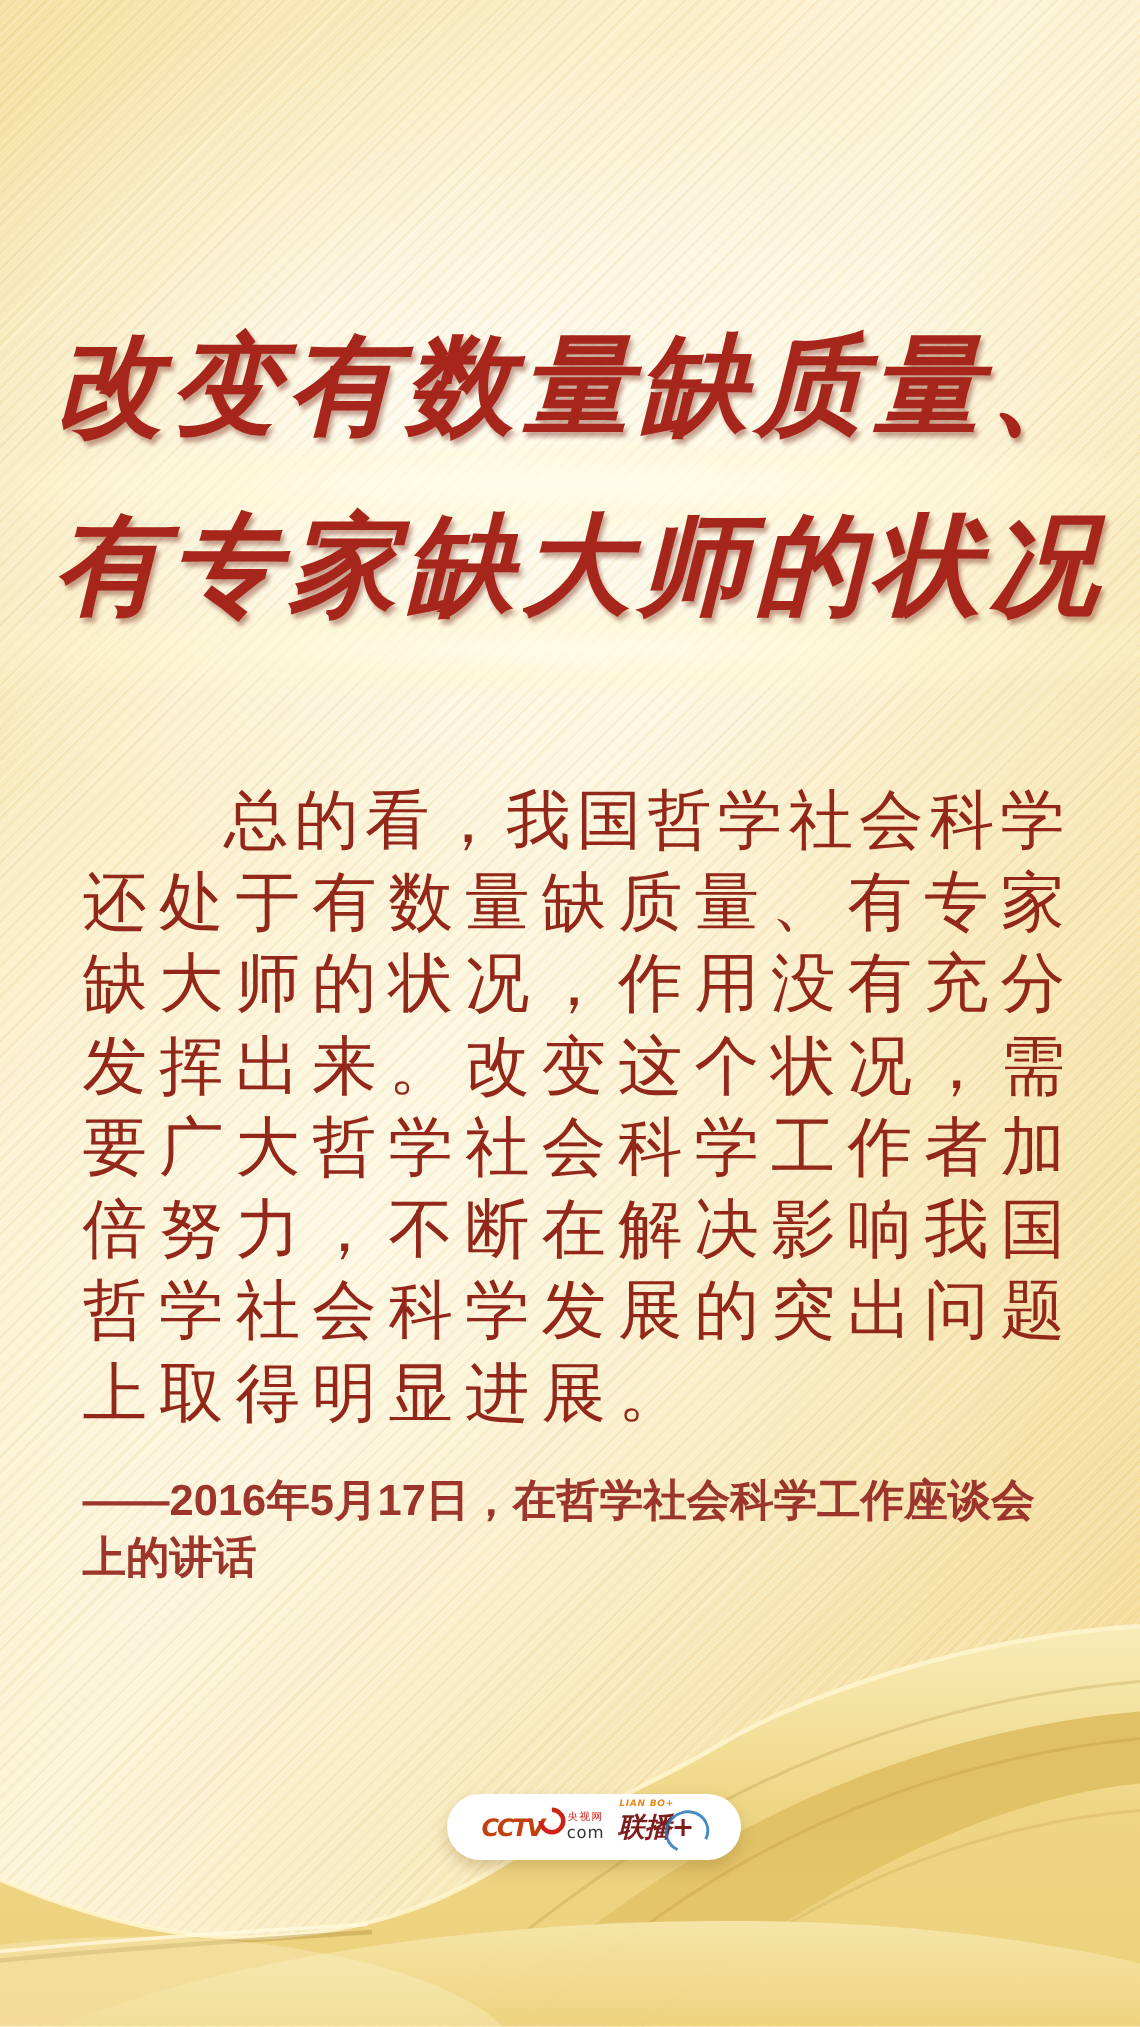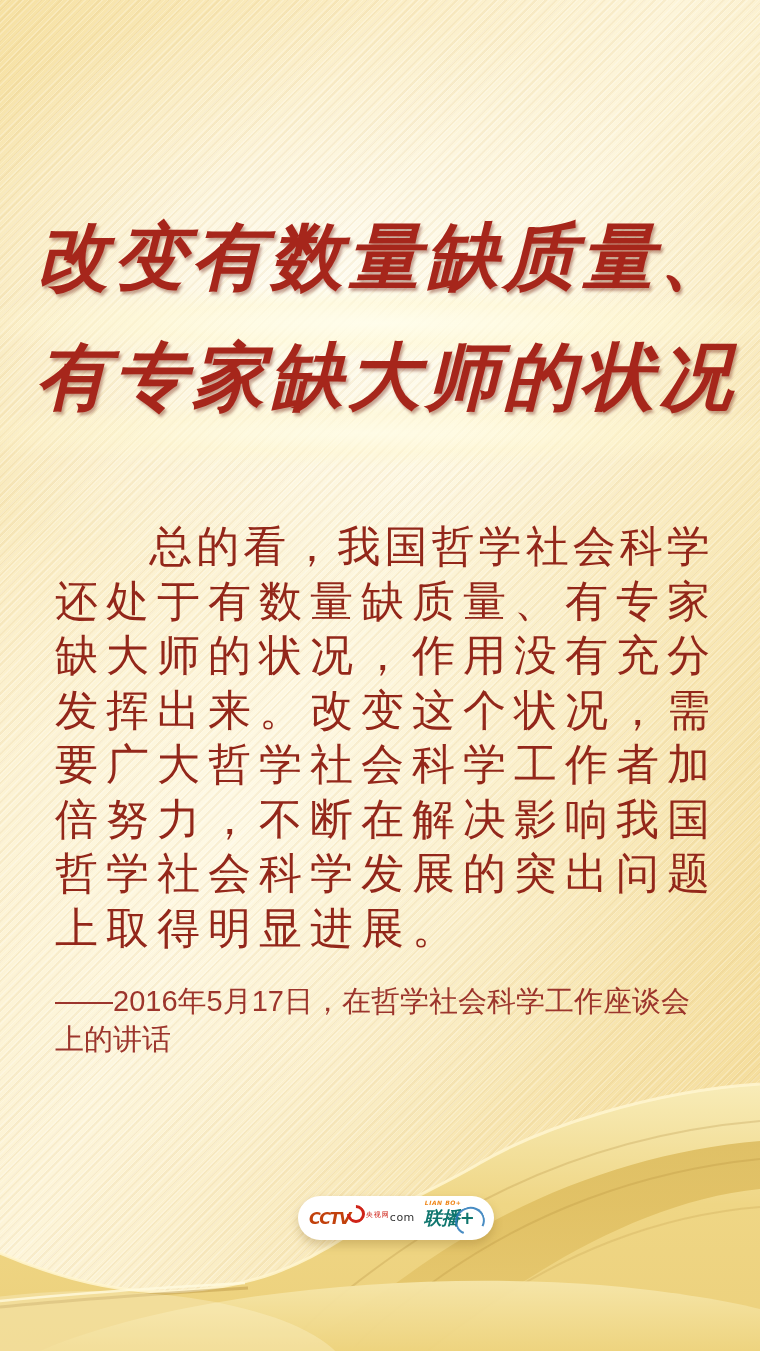--- a/index.html
+++ b/index.html
@@ -29,41 +29,41 @@
     text-shadow:2px 3px 3px rgba(108,24,10,0.38);}
 
   
   .quote{position:absolute;z-index:2;left:55px;top:520px;width:655px;color:#93271a;
     font-family:"DejaVu Serif",serif;}
   .quote-line{display:flex;justify-content:space-between;align-items:center;height:54.5px;font-size:43px;}
   .quote-line-last{justify-content:flex-start;gap:8px;}
 
   
   .attribution{position:absolute;z-index:2;left:55px;top:982px;width:665px;color:#9c352c;
-    font-family:"Liberation Sans",sans-serif;font-size:29px;line-height:38px;font-weight:400;}
+    font-family:"Liberation Sans",sans-serif;font-size:29px;line-height:38px;font-weight:700;}
 
   
   .waves{position:absolute;z-index:3;left:0;bottom:0;width:760px;height:270px;display:block;}
 
   
   .logo-pill{position:absolute;z-index:4;left:298px;top:1196px;width:196px;height:44px;background:#ffffff;
     border-radius:22px;box-shadow:0 5px 10px rgba(140,105,40,0.30);
     display:flex;align-items:center;justify-content:center;gap:9px;}
   .cctv{display:flex;align-items:center;}
   .cctv-word{font-family:"DejaVu Sans",sans-serif;font-weight:800;font-style:italic;font-size:16px;
     letter-spacing:-1.5px;color:#c2410c;}
   .cctv-swoosh{width:12px;height:12px;border:3px solid #cf2318;border-radius:50%;
     border-left-color:transparent;transform:rotate(45deg);margin-left:-3px;margin-top:-8px;}
-  .cctv-stack{display:flex;flex-direction:row;line-height:1.1;margin-left:1px;text-align:center;}
+  .cctv-stack{display:flex;flex-direction:column;line-height:1.1;margin-left:1px;text-align:center;}
   .cctv-site{font-size:7px;color:#cf2318;letter-spacing:1px;}
   .cctv-domain{font-size:11px;font-weight:normal;color:#333;letter-spacing:0.5px;}
   .lianbo{position:relative;display:flex;align-items:center;padding-right:8px;}
   .lianbo-latin{position:absolute;top:-7px;left:1px;font-size:6px;font-weight:bold;font-style:italic;
     color:#ef8618;letter-spacing:0.5px;white-space:nowrap;}
-  .lianbo-word{font-size:18px;font-weight:900;font-style:italic;color:#0f766e;}
+  .lianbo-word{font-size:18px;font-weight:900;font-style:italic;color:#7f1d1d;}
   .lianbo-ring{position:absolute;right:-2px;top:1px;width:26px;height:24px;
     border:2px solid rgba(40,120,185,0.85);border-radius:50%;border-bottom-color:transparent;
     transform:rotate(-20deg);}
 </style>
 </head>
 <body>
 
 <div class="poster">
 
   <div class="bg-texture"></div>

